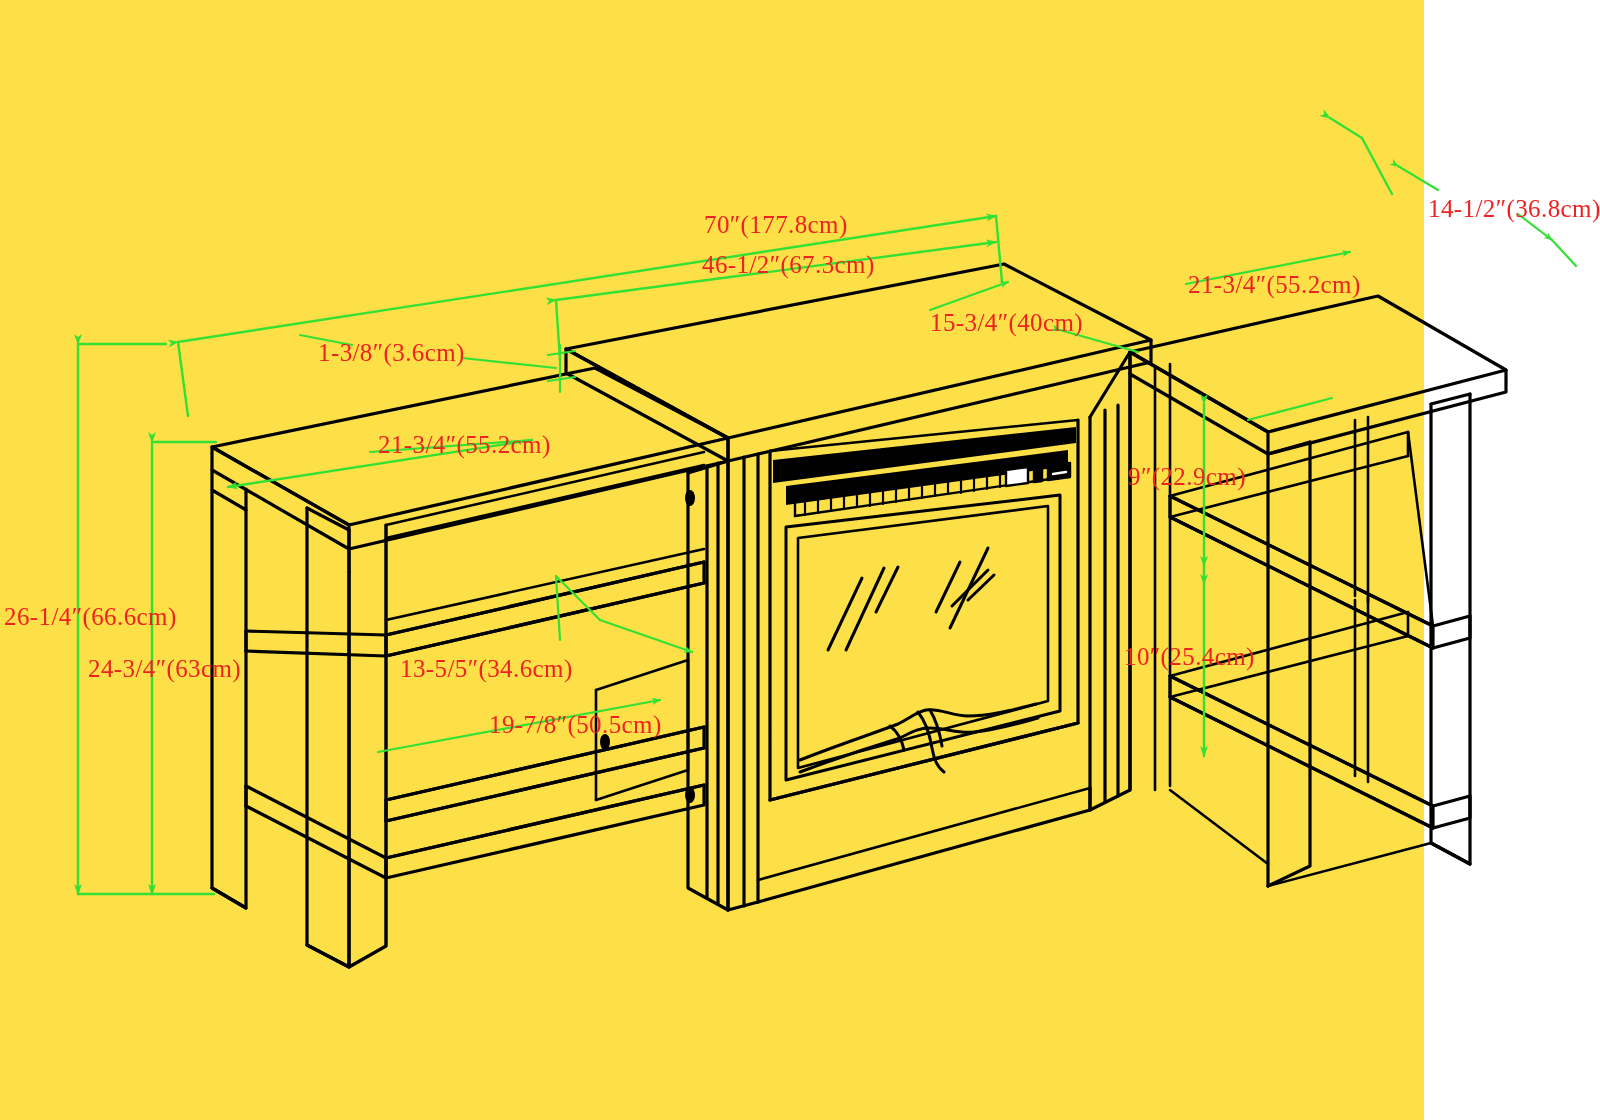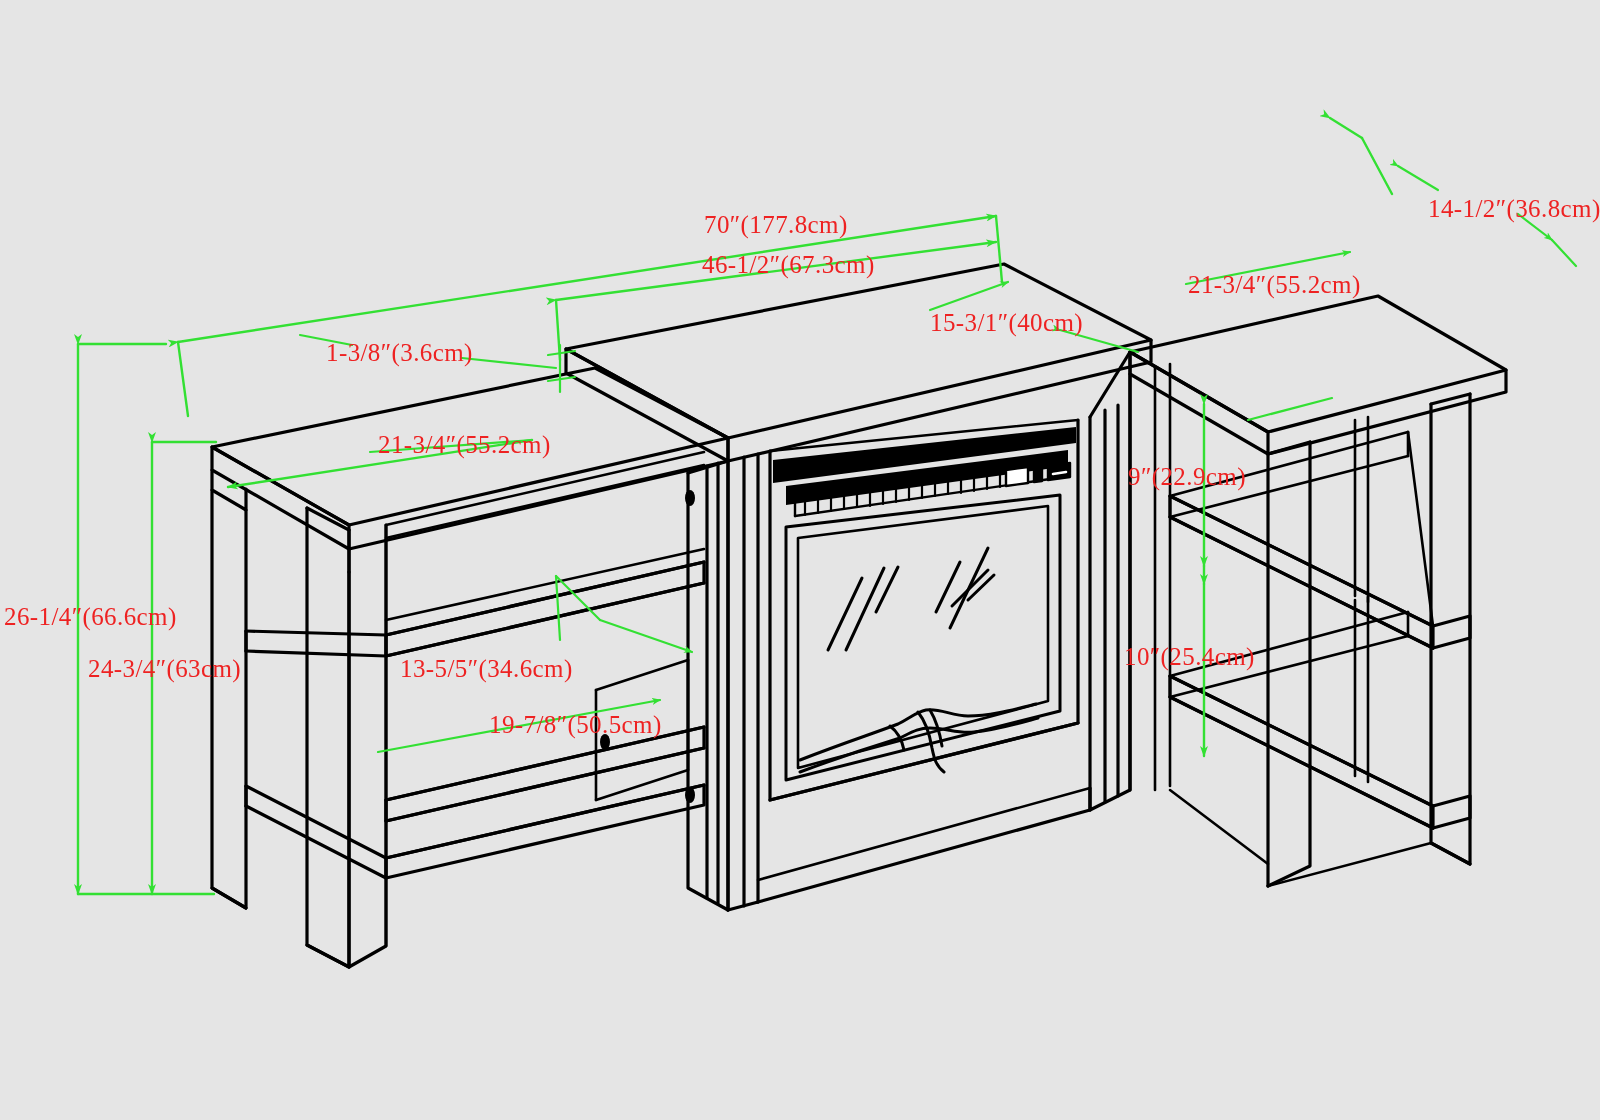--- a/index.html
+++ b/index.html
@@ -1,19 +1,19 @@
 <!DOCTYPE html>
 <html><head>
 <meta charset="utf-8">
 <title>Fireplace TV Stand Dimension Drawing</title>
 <style>
   html,body{margin:0;padding:0;background:#ffffff;}
   body{width:1600px;height:1120px;overflow:hidden;
        font-family:"Liberation Serif","DejaVu Serif",serif;}
-  #stage{position:relative;width:1600px;height:1120px;background:#e5e5e5;}
+  #stage{position:relative;width:1424px;height:1120px;background:#fde047;}
   #stage svg{position:absolute;left:0;top:0;width:1600px;height:1120px;}
   .dimlabel{
     position:absolute;
     color:#ee2222;
     font-family:"Liberation Serif","DejaVu Serif",serif;
     font-size:25px;
     letter-spacing:0.4px;
     white-space:nowrap;
     line-height:1;
     user-select:none;
@@ -281,27 +281,27 @@
     <path d="M1204 566 L1204 584"></path>
 
     <path d="M1204 584 L1204 756" marker-start="url(#ah)" marker-end="url(#ah)"></path>
   </g>
 </svg>
 
 <div class="dimlabel" style="left:704px;  top:212px;">70″(177.8cm)</div>
 
 <div class="dimlabel" style="left:702px;  top:252px;">46-1/2″(67.3cm)</div>
 
-<div class="dimlabel" style="left:930px;  top:310px;">15-3/1″(40cm)</div>
+<div class="dimlabel" style="left:930px;  top:310px;">15-3/4″(40cm)</div>
 
 <div class="dimlabel" style="left:1188px; top:272px;">21-3/4″(55.2cm)</div>
 
 <div class="dimlabel" style="left:1392px; top:196px;margin-left:36px;">14-1/2″(36.8cm)</div>
 
-<div class="dimlabel" style="left:326px;  top:340px;">1-3/8″(3.6cm)</div>
+<div class="dimlabel" style="left:318px;  top:340px;">1-3/8″(3.6cm)</div>
 
 <div class="dimlabel" style="left:378px;  top:432px;">21-3/4″(55.2cm)</div>
 
 <div class="dimlabel" style="left:400px;  top:656px;">13-5/5″(34.6cm)</div>
 
 <div class="dimlabel" style="left:473px;  top:712px;margin-left:16px;">19-7/8″(50.5cm)</div>
 
 <div class="dimlabel" style="left:4px;    top:604px;text-align:center;">26-1/4″(66.6cm)</div>
 
 <div class="dimlabel" style="left:88px;   top:656px;text-align:center;">24-3/4″(63cm)</div>

